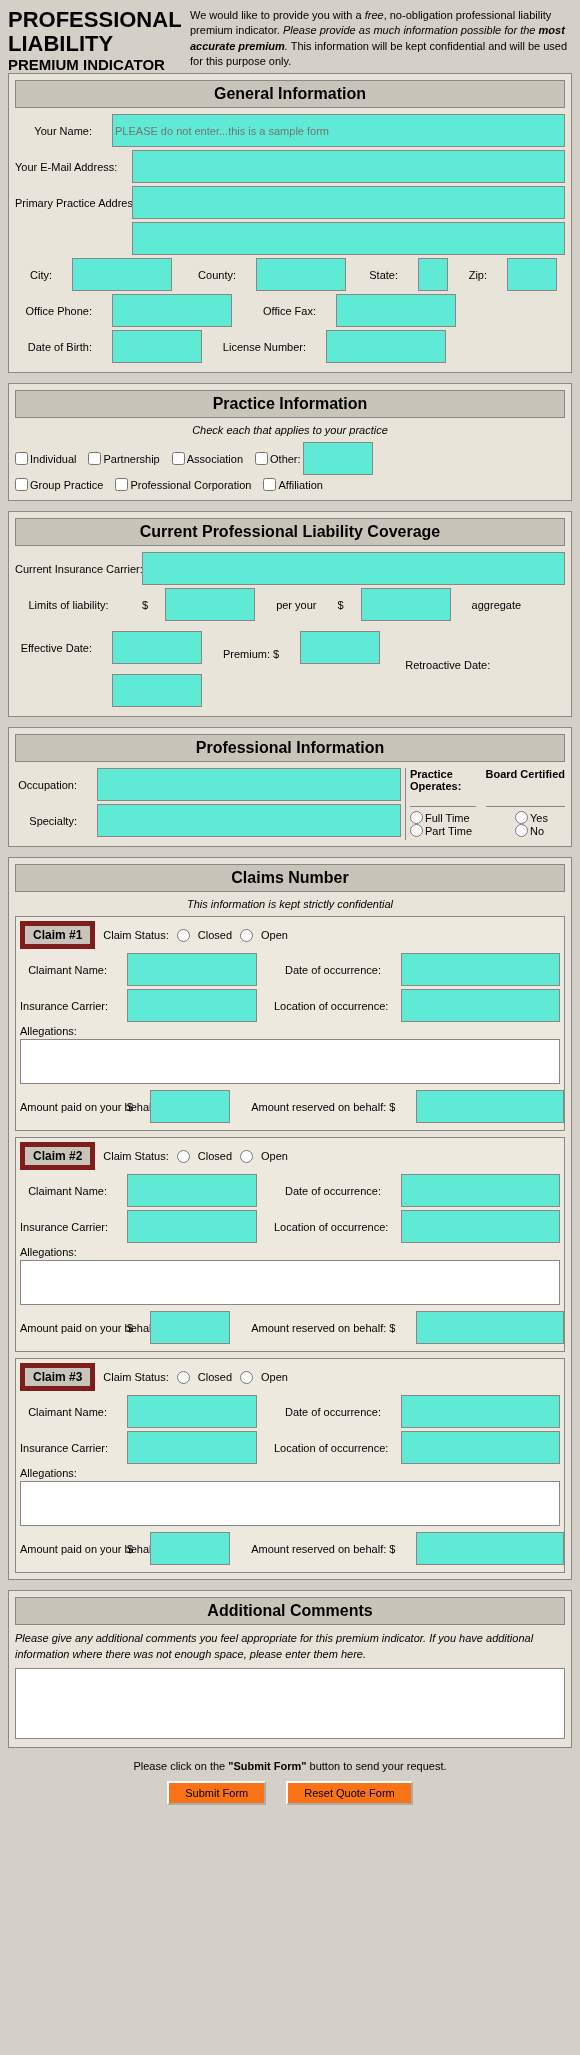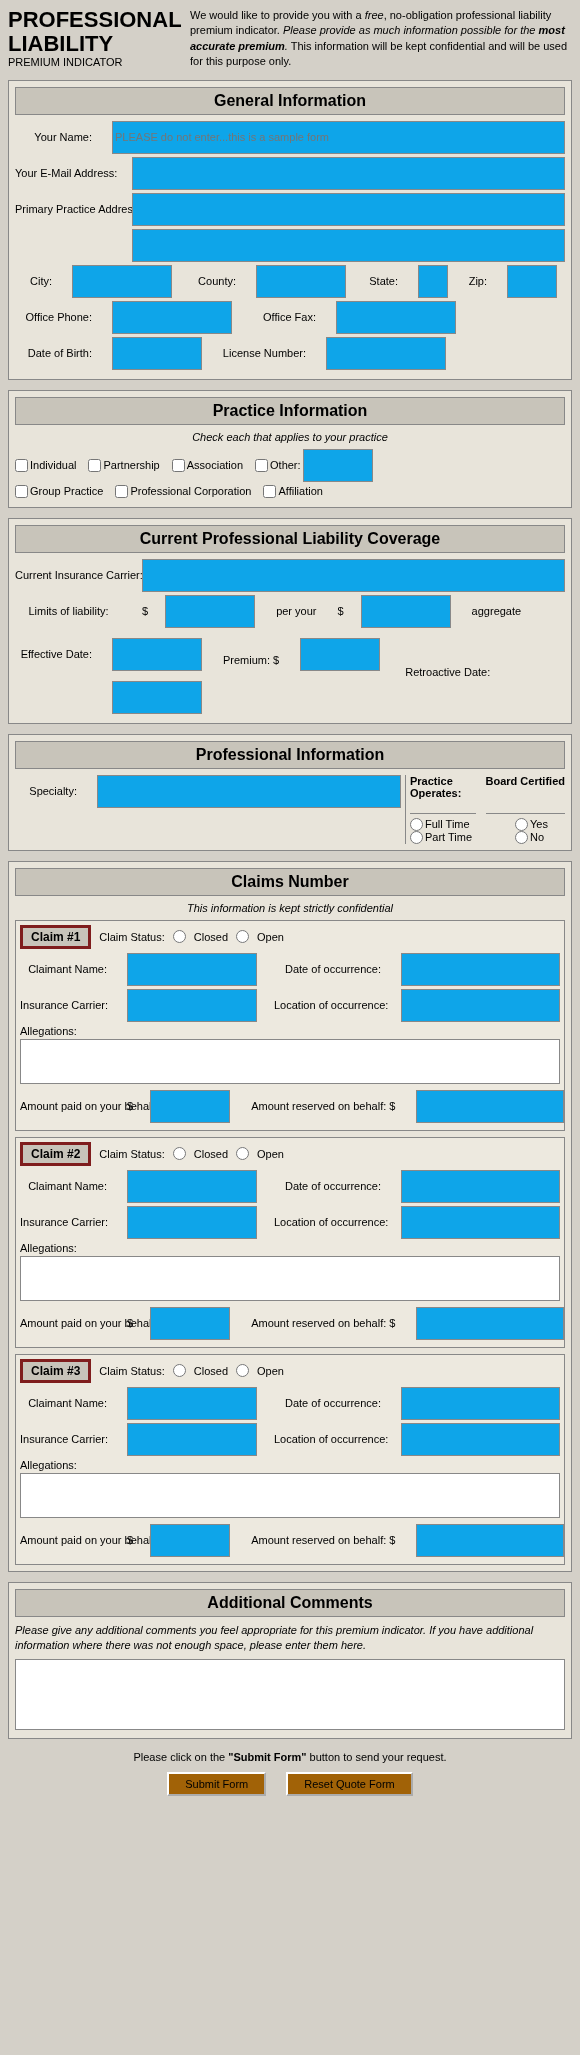--- a/index.html
+++ b/index.html
@@ -10,36 +10,35 @@
       width: 580px;
     }
     .page {
       width: 580px;
       background: #d4d0c8;
       padding: 8px;
     }
     .header {
       display: flex;
       gap: 12px;
-      margin-bottom: 10px;
       align-items: flex-start;
     }
     .header-title {
       min-width: 170px;
     }
     .header-title h1 {
       font-size: 22px;
       font-weight: 900;
       line-height: 1.1;
       color: #000;
       font-family: Arial Black, Arial, sans-serif;
     }
     .header-title .subtitle {
-      font-size: 11px;
-      font-weight: normal;
+      font-size: 15px;
+      font-weight: bold;
       color: #000;
     }
     .header-desc {
       font-size: 11px;
       line-height: 1.4;
       color: #000;
     }
     .header-desc em {
       font-style: italic;
     }
@@ -71,21 +70,21 @@
       gap: 17px;
     }
     .label {
       text-align: right;
       font-size: 11px;
       white-space: nowrap;
       padding-right: 3px;
     }
     input[type="text"] {
       border: 1px solid #888;
-      background: #0ea5e9;
+      background: #5eead4;
       font-size: 11px;
       height: 33px;
       padding: 12px 2px;
     }
     textarea {
       border: 1px solid #888;
       background: white;
       font-size: 11px;
       padding: 2px;
       resize: none;
@@ -112,42 +111,42 @@
       font-size: 11px;
     }
     .claim-header {
       display: flex;
       align-items: center;
       gap: 8px;
       margin-bottom: 4px;
     }
     .claim-label {
       background: #c8c4ba;
-      border: 3px solid #7f1d1d;
+      border: 5px solid #7f1d1d;
       padding: 2px 8px;
       font-weight: bold;
       font-size: 12px;
     }
     .submit-area {
       text-align: center;
       margin-top: 8px;
       font-size: 11px;
       line-height: 1.5;
     }
     .submit-area p {
       margin-bottom: 6px;
     }
     .submit-buttons {
       display: flex;
       justify-content: center;
       gap: 20px;
       margin-top: 6px;
     }
     button {
-      background: #a16207;
+      background: #f97316;
       border: 2px outset #fff;
       padding: 4px 16px;
       font-size: 11px;
       cursor: pointer;
     }
     .pro-info-grid {
       display: flex;
       gap: 4px;
     }
     .pro-info-left {
@@ -294,20 +293,24 @@
       <div style="width:80px;"></div>
       <input type="text" style="width: 90px;">
     </div>
   </div>
 
   <div class="section">
     <div class="section-title">Professional Information</div>
 
     <div class="pro-info-grid">
       <div class="pro-info-left">
+        <div class="form-row">
+          <div class="label" style="width:65px;">Occupation:</div>
+          <input type="text" style="flex: 1 1 0%;">
+        </div>
         <div class="form-row">
           <div class="label" style="width:65px;">Specialty:</div>
           <input type="text" style="flex: 1 1 0%;">
         </div>
       </div>
       <div class="pro-info-right">
         <div style="display:flex; gap:10px;">
           <div style="flex:1; font-size:11px; font-weight:bold; border-bottom:1px solid #888; padding-bottom:14px;">Practice Operates:</div>
           <div style="font-size:11px; font-weight:bold; border-bottom:1px solid #888; padding-bottom:2px;">Board Certified</div>
         </div>

